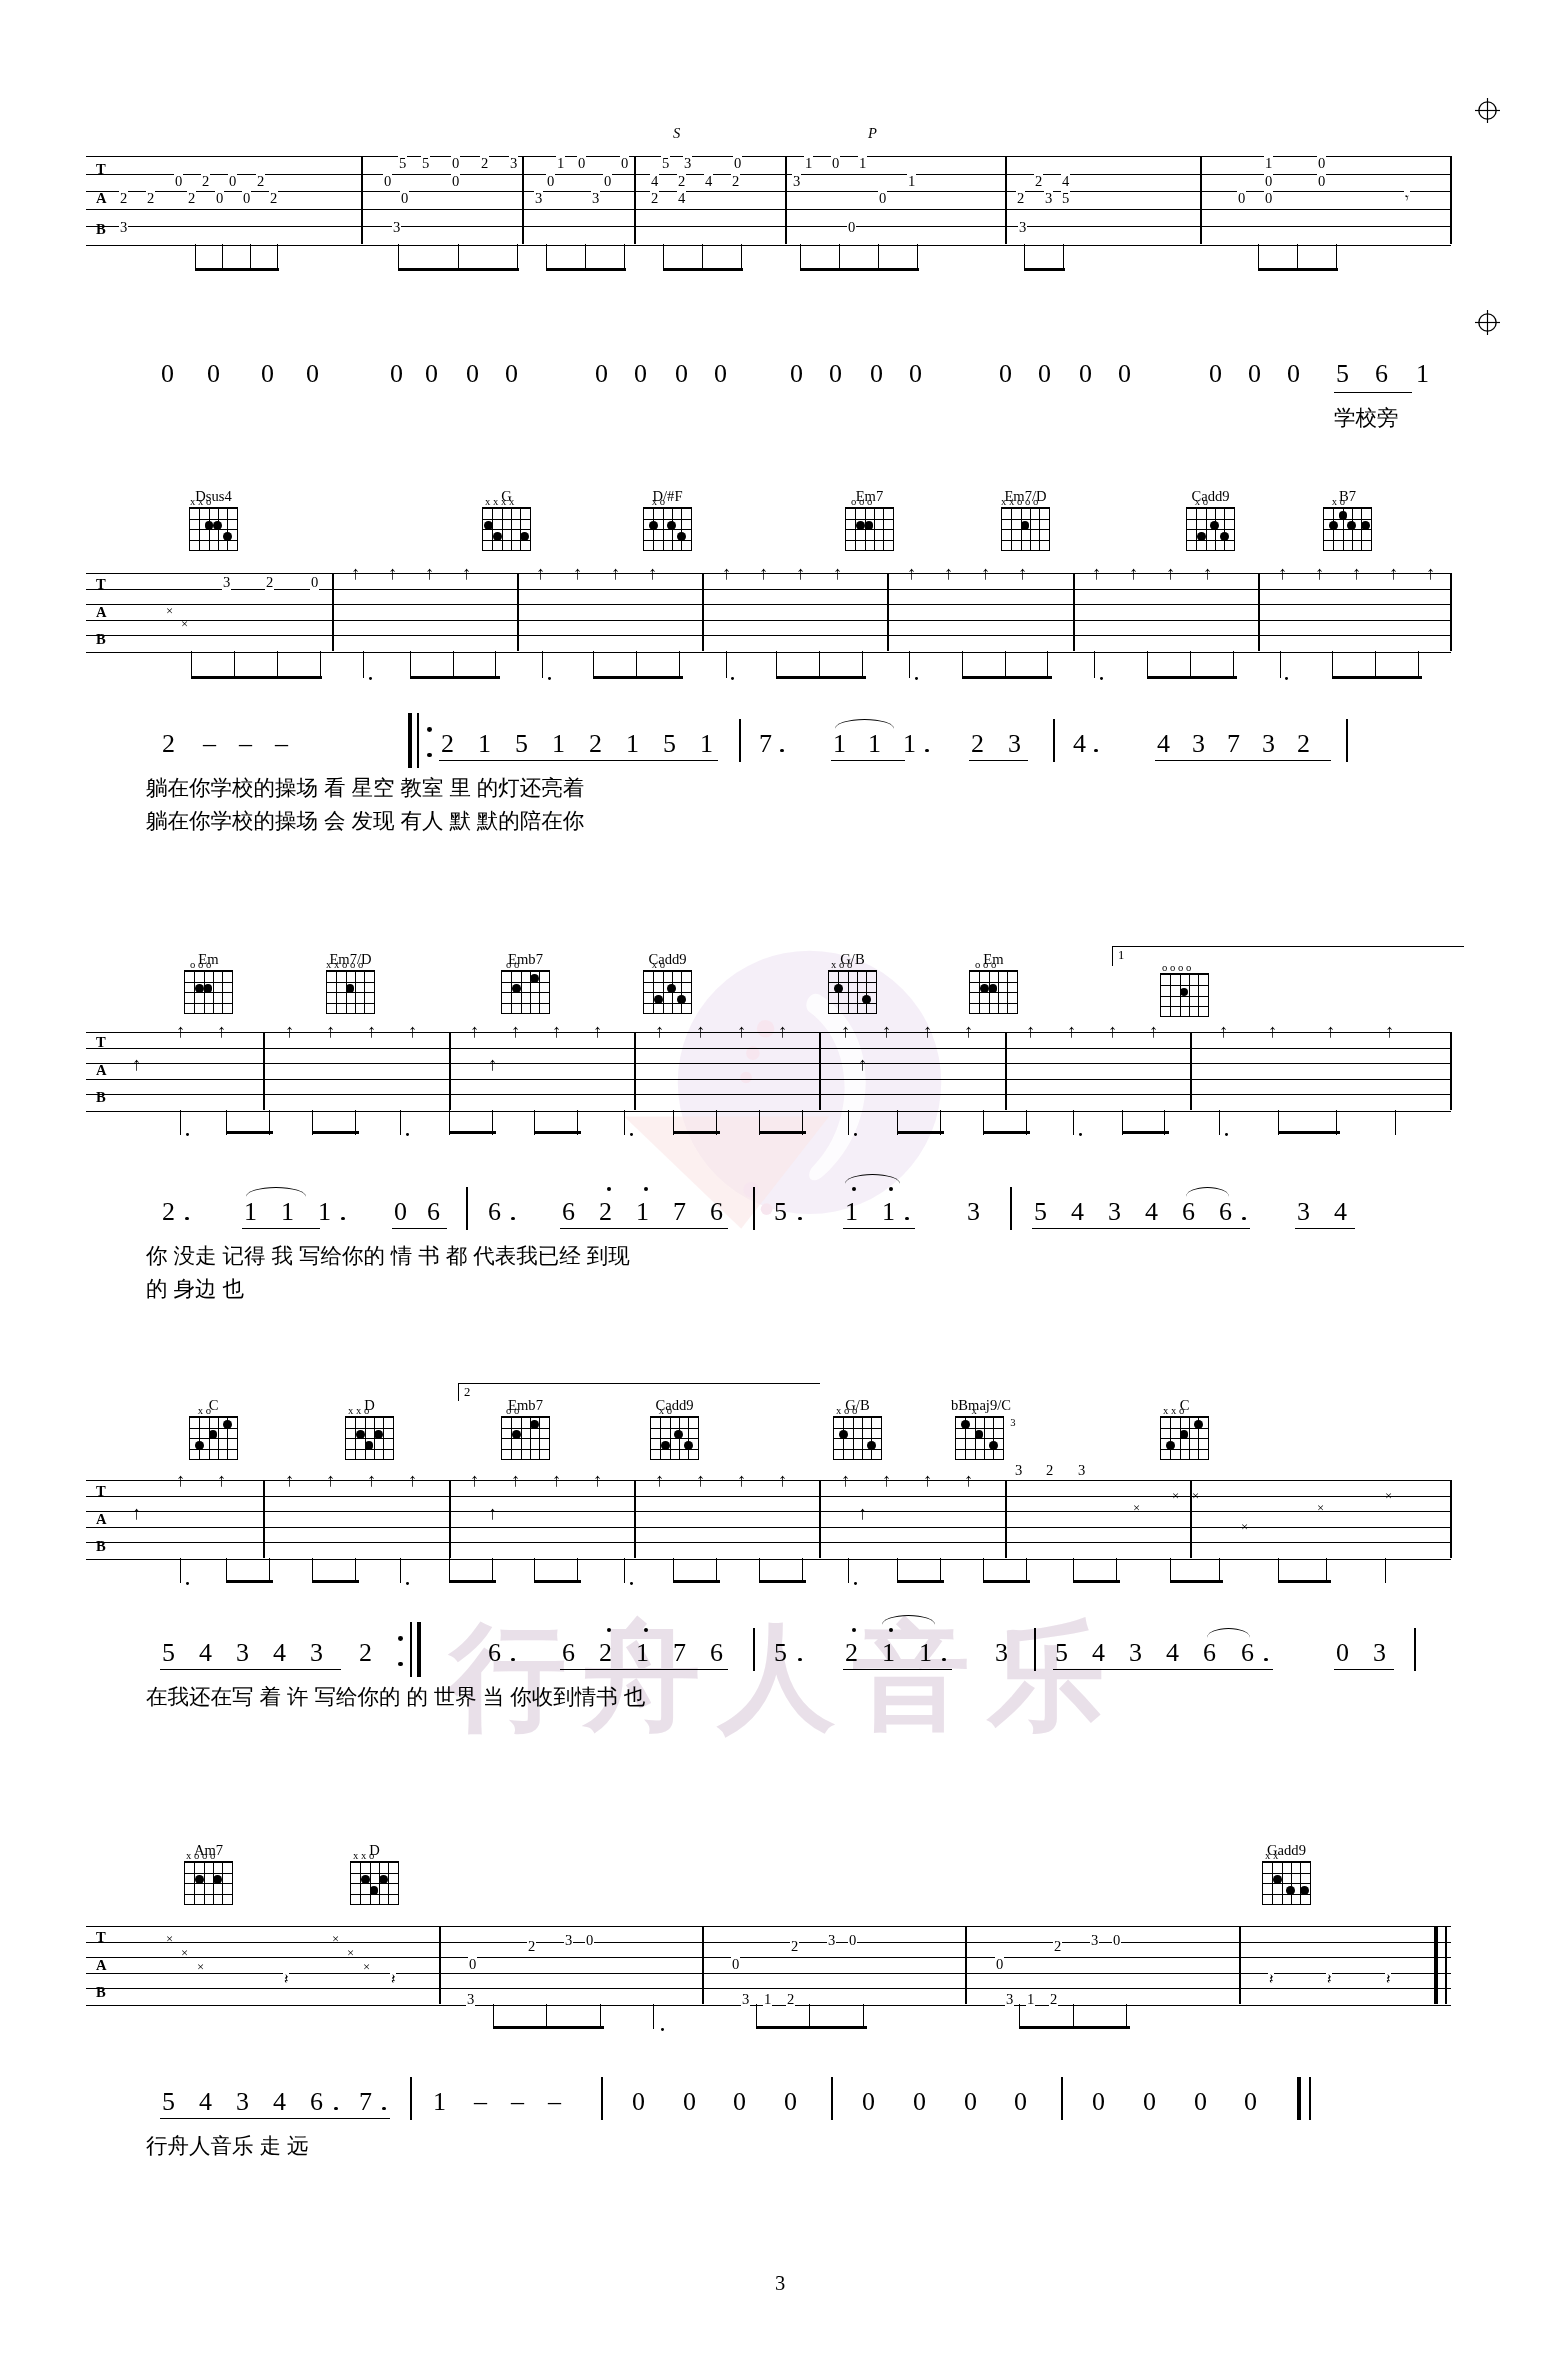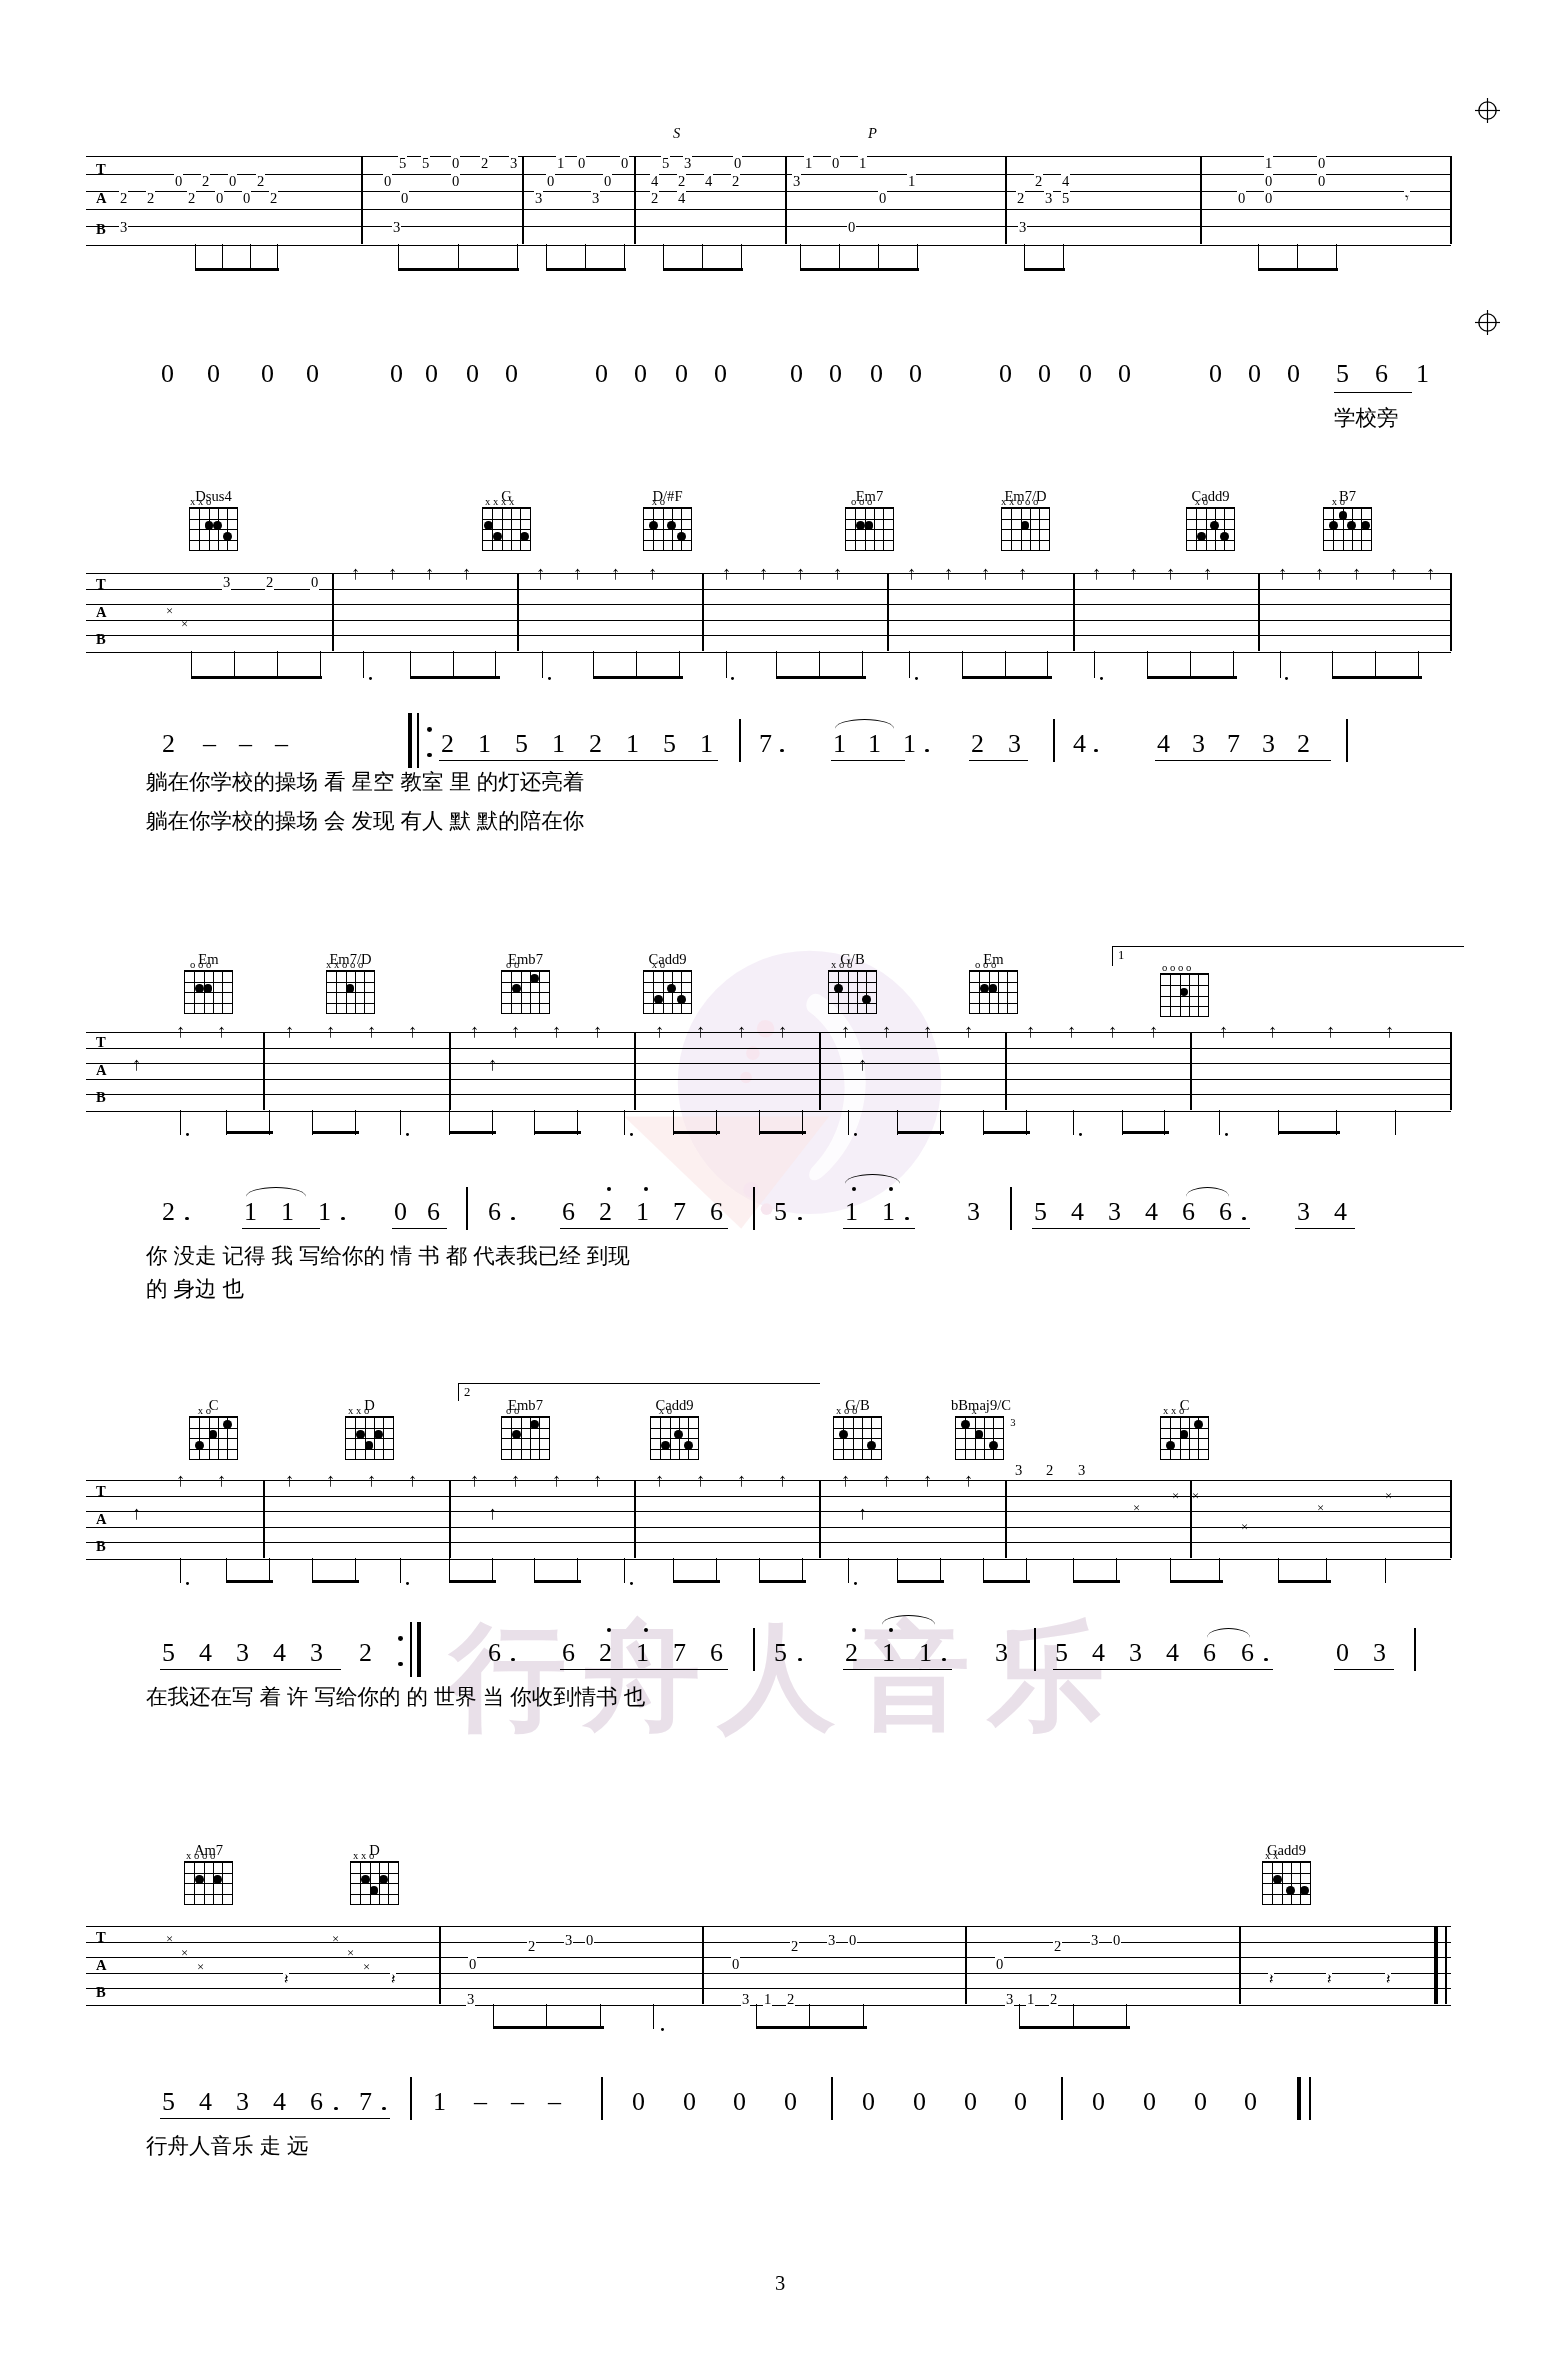--- a/index.html
+++ b/index.html
@@ -454,21 +454,21 @@
       <div class="mel" style="left:1073px;top:0">4</div>
         <div class="dot" style="left:1094px;top:17.6px;width:3.9px;height:3.9px"></div>
       <div class="mel" style="left:1157px;top:0">4</div>
         <div class="mel" style="left:1192px;top:0">3</div>
       <div class="mel" style="left:1227px;top:0">7</div>
         <div class="mel" style="left:1262px;top:0">3</div>
       <div class="mel" style="left:1297px;top:0">2</div>
       <div class="ul" style="left:1155px;top:29px;width:176px"></div>
       <div class="bar" style="left:1346px;top:-11.7px;height:43px"></div>
 
-      <div class="lyr" style="left:146px;top:41px">躺在你学校的操场 看 星空 教室 里 的灯还亮着</div>
+      <div class="lyr" style="left:146px;top:47px">躺在你学校的操场 看 星空 教室 里 的灯还亮着</div>
       <div class="lyr" style="left:146px;top:80px">躺在你学校的操场 会 发现 有人 默 默的陪在你</div>
     </div>
   </div>
 
   <div class="system" style="left:0;top:936px;width:1560px;height:410px">
     <div class="chord" style="left:180px;top:14.6px">
       <div class="cname">Em</div>
       <div class="grid">
           <div class="v" style="left:9.4px"></div>
           <div class="v" style="left:19px"></div>

